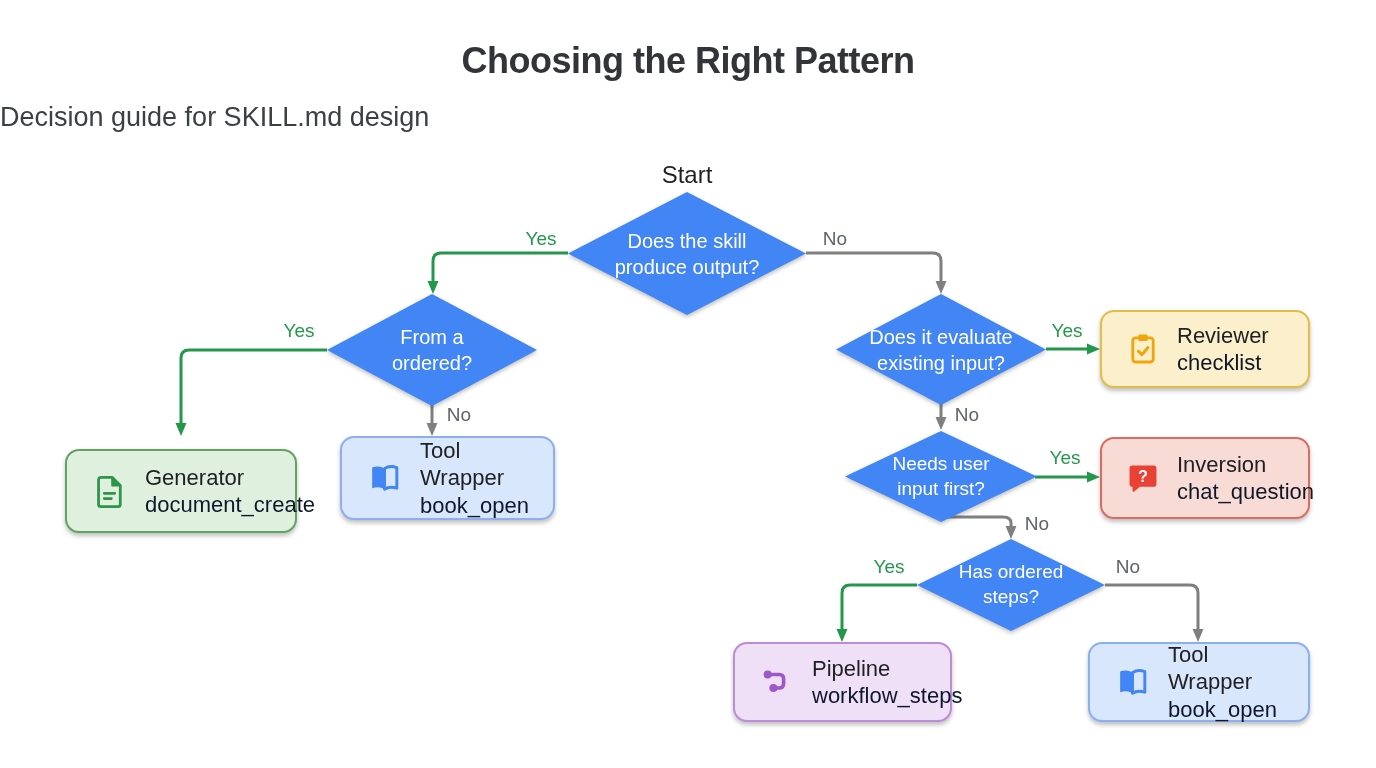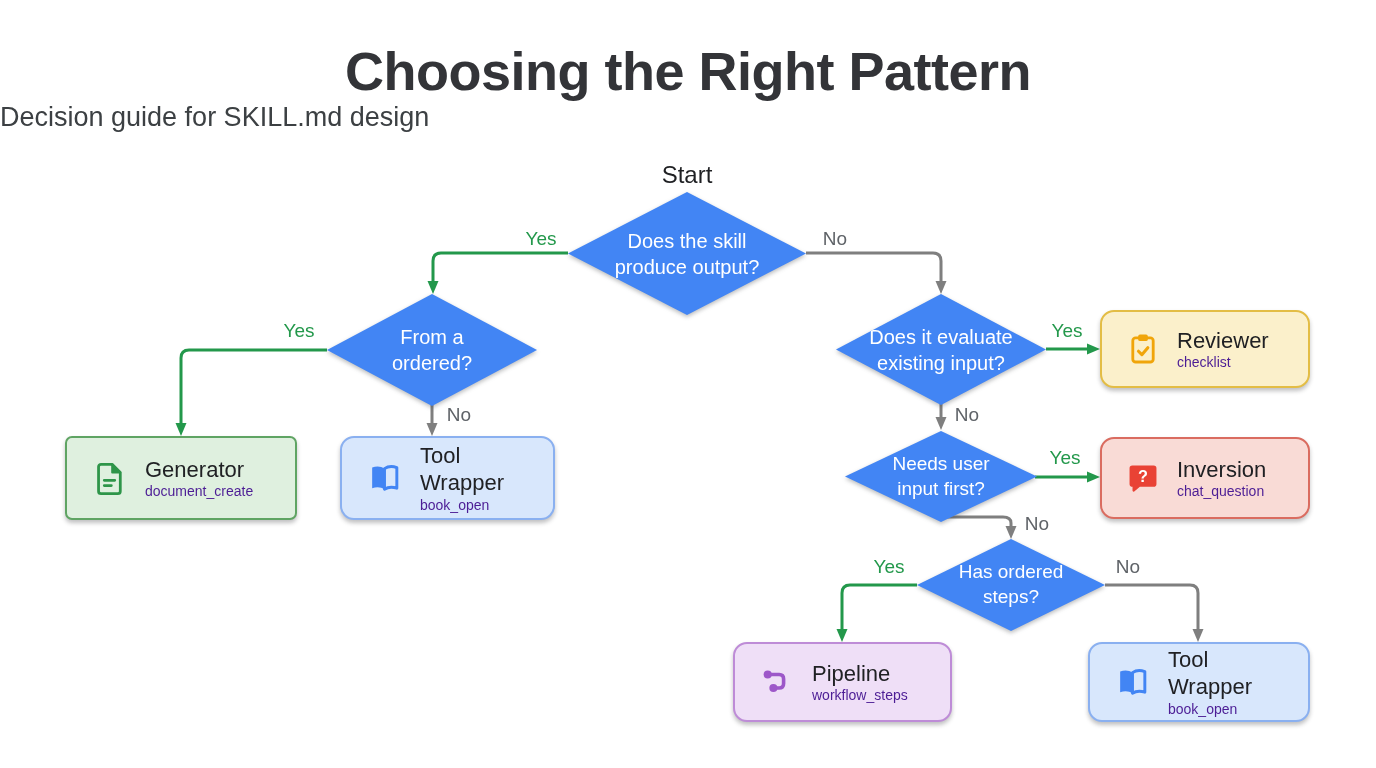--- a/index.html
+++ b/index.html
@@ -8,21 +8,21 @@
   .stage {
     position: relative;
     width: 1376px;
     height: 768px;
     background: #ffffff;
     overflow: hidden;
   }
   .page-title {
     position: absolute; top: 40px; left: 0; width: 100%;
     text-align: center;
-    font-size: 54px; font-weight: 600; letter-spacing: -0.5px;
+    font-size: 36px; font-weight: 600; letter-spacing: -0.5px;
     color: #333438;
   }
   .page-subtitle {
     position: absolute; top: 102px; left: 0; width: 100%;
     font-size: 27px; font-weight: 400;
     color: #3c4043;
   }
   .start-label {
     position: absolute; top: 161px; left: 568px; width: 238px;
     text-align: center;
@@ -56,21 +56,21 @@
     position: absolute;
     border-radius: 14px;
     border: 2px solid;
     box-shadow: 0 3px 4px rgba(32,33,36,0.28);
     display: flex; align-items: center;
     padding: 0 16px 0 24px;
     gap: 17px;
   }
   .outcome .labels { display: flex; flex-direction: column; justify-content: center; }
   .outcome .title { font-size: 22px; font-weight: 500; color: #202124; line-height: 1.25; }
-  .outcome .subtitle { font-size: 14px; font-weight: 400; color: #4c1d95; line-height: 1.25; }
+  .outcome .subtitle { font-size: 22px; font-weight: 400; color: #0f172a; line-height: 1.25; }
   .outcome .icon { flex: 0 0 auto; display: flex; align-items: center; }
 
   .outcome.generator    { background: #DFF0DF; border-color: #5FA463; }
   .outcome.toolwrapper  { background: #D8E7FC; border-color: #8AB0F0; }
   .outcome.reviewer     { background: #FBF0CB; border-color: #E3BD45; }
   .outcome.inversion    { background: #F9DBD6; border-color: #DA6C60; }
   .outcome.pipeline     { background: #EFDFF7; border-color: #BE8CD7; }
 </style>
 </head>
 <body>
@@ -139,21 +139,21 @@
       <span>existing input?</span>
     </div>
   </div>
   <div class="diamond" style="left:917px; top:539px; width:188px; height:92px;">
     <div class="diamond-shape small">
       <span>Has ordered</span>
       <span>steps?</span>
     </div>
   </div>
 
-  <div class="outcome generator" style="left:65px; top:436px; width:232px; height:84px;border-radius:7px;">
+  <div class="outcome generator" style="left:65px; top:449px; width:232px; height:84px;">
     <span class="icon">
       <svg viewBox="0 0 24 24" width="37" height="37">
         <path d="M6.5 2.8h7.2L19 8.1v12.1a1.6 1.6 0 0 1-1.6 1.6H6.5a1.6 1.6 0 0 1-1.6-1.6V4.4a1.6 1.6 0 0 1 1.6-1.6z" fill="none" stroke="#2E9549" stroke-width="1.8" stroke-linejoin="round"></path>
         <path d="M13.7 2.8v5.3H19z" fill="#2E9549" stroke="#2E9549" stroke-width="1.2" stroke-linejoin="round"></path>
         <path d="M8.6 13.2h6.8M8.6 16.6h4.6" stroke="#2E9549" stroke-width="1.8" stroke-linecap="round"></path>
       </svg>
     </span>
     <span class="labels">
       <span class="title">Generator</span>
       <span class="subtitle">document_create</span>

